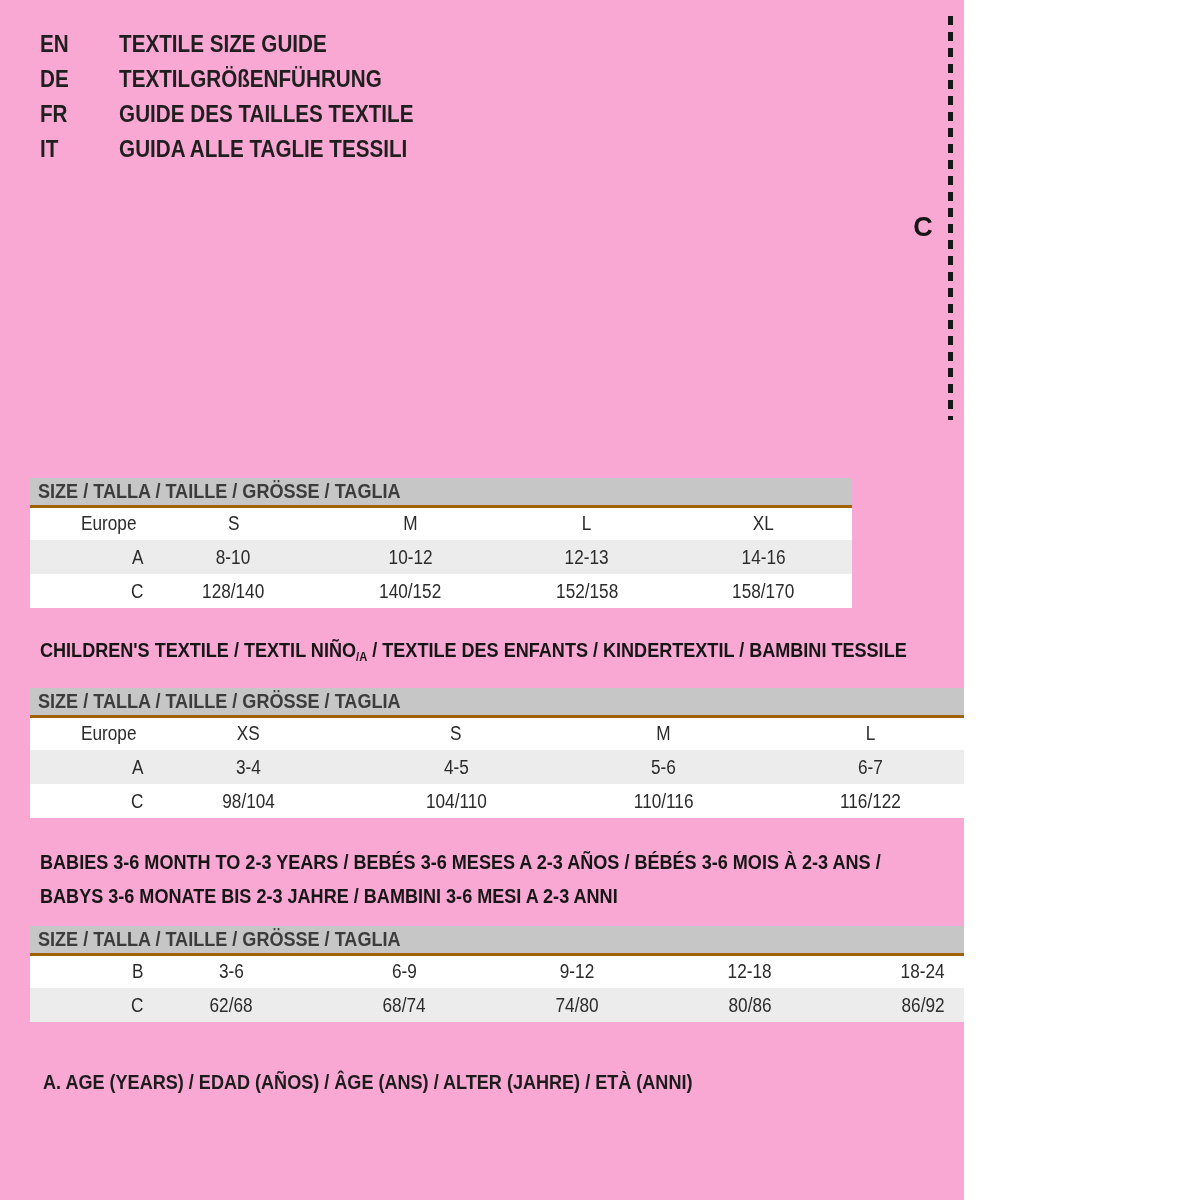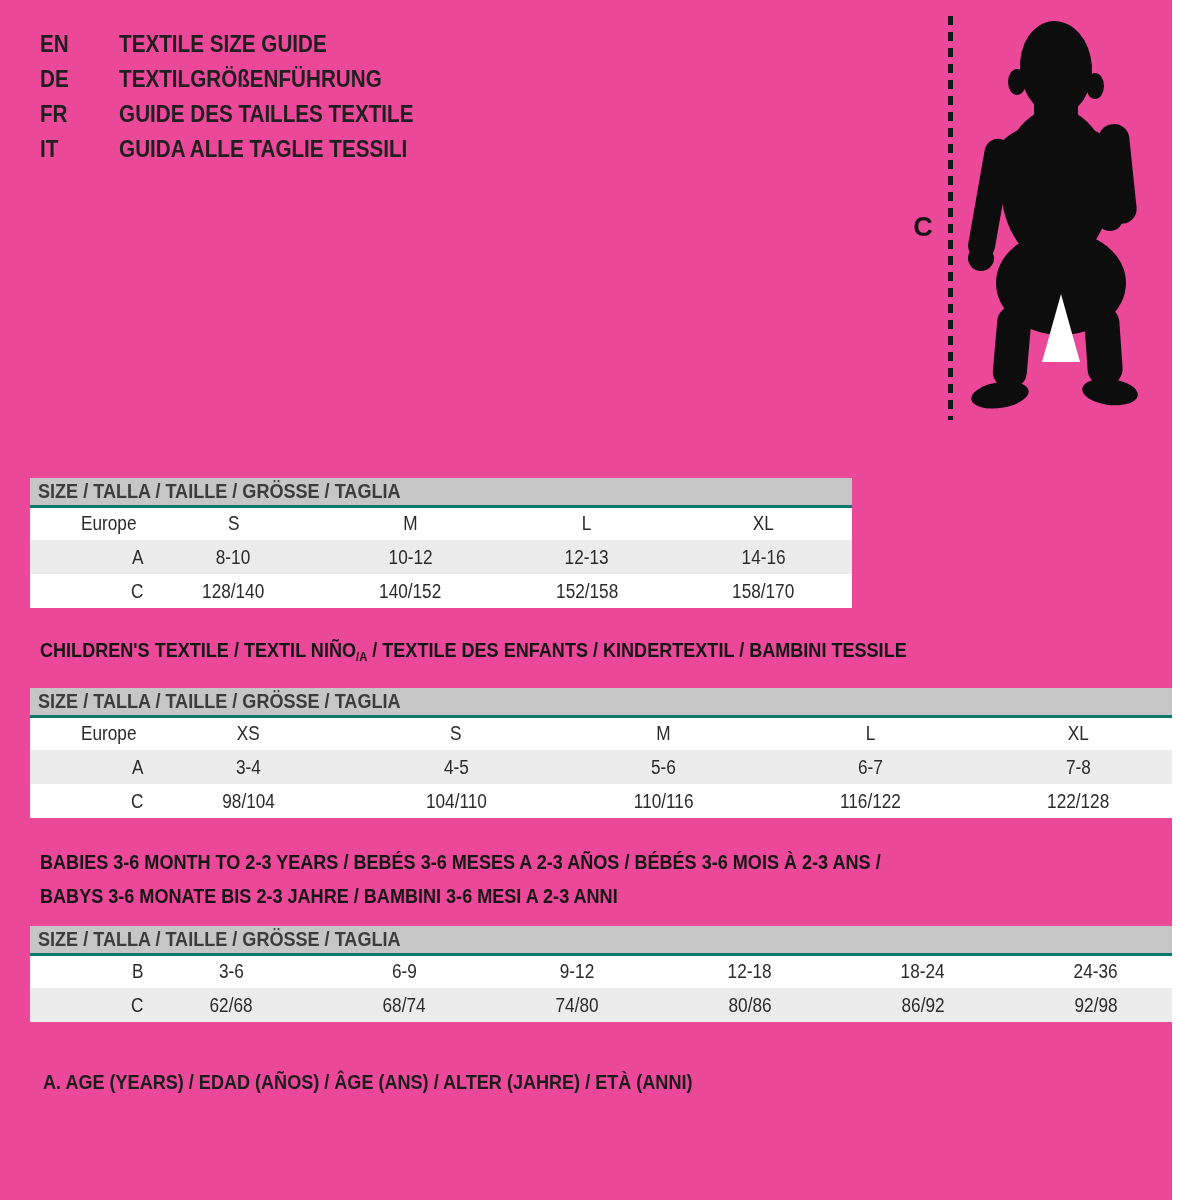--- a/index.html
+++ b/index.html
@@ -1,18 +1,18 @@
 <!DOCTYPE html>
 <html><head>
 <meta charset="utf-8">
 <style>
   * { margin:0; padding:0; box-sizing:border-box; }
   html,body { background:#ffffff; }
   body { font-family:"Liberation Sans", sans-serif; color:#1f1f1f; }
-  #canvas { position:relative; width:1172px; height:1200px; background:#ec4899; overflow:hidden; }
+  #canvas { position:relative; width:964px; height:1200px; background:#f9a8d4; overflow:hidden; }
 
   
   .cx { display:inline-block; transform:scaleX(0.86); white-space:nowrap; }
   .ox-l { transform-origin:0 50%; }
   .ox-c { transform-origin:50% 50%; }
 
   
   .lang-list { position:absolute; left:40px; top:26px; }
   .lang-row { height:35px; line-height:35px; font-weight:700; font-size:24px; letter-spacing:0; }
   .lang-row .inner { display:flex; }
@@ -25,21 +25,21 @@
     font-size:27px; font-weight:700; color:#161616; }
   .toddler { position:absolute; left:963px; top:18px; width:180px; height:400px; }
 
   
   .sec-title { position:absolute; left:40px; font-size:21px; font-weight:700; color:#161616; line-height:26px; }
   .sub { font-size:13px; vertical-align:-4px; font-weight:700; }
 
   
   table.st { position:absolute; left:30px; border-collapse:collapse; table-layout:fixed; background:#fff; }
   table.st td { vertical-align:middle; overflow:hidden; }
-  td.hdr { background:#c6c6c6; border-bottom:3px solid #0f766e; height:28px;
+  td.hdr { background:#c6c6c6; border-bottom:3px solid #a16207; height:28px;
     font-size:21px; font-weight:700; color:#3c3c3c; padding-left:8px; }
   tr.drow { height:34px; }
   tr.drow td { font-size:20px; color:#2b2b2b; text-align:center; }
   tr.drow td.lbl { text-align:right; padding-left:10px; }
   tr.shade td { background:#ececec; }
 
   
   .legend { position:absolute; left:43px; top:1064px; }
   .legend-line { height:36px; line-height:36px; font-size:21px; font-weight:700; color:#1c1c1c; }
 </style>

